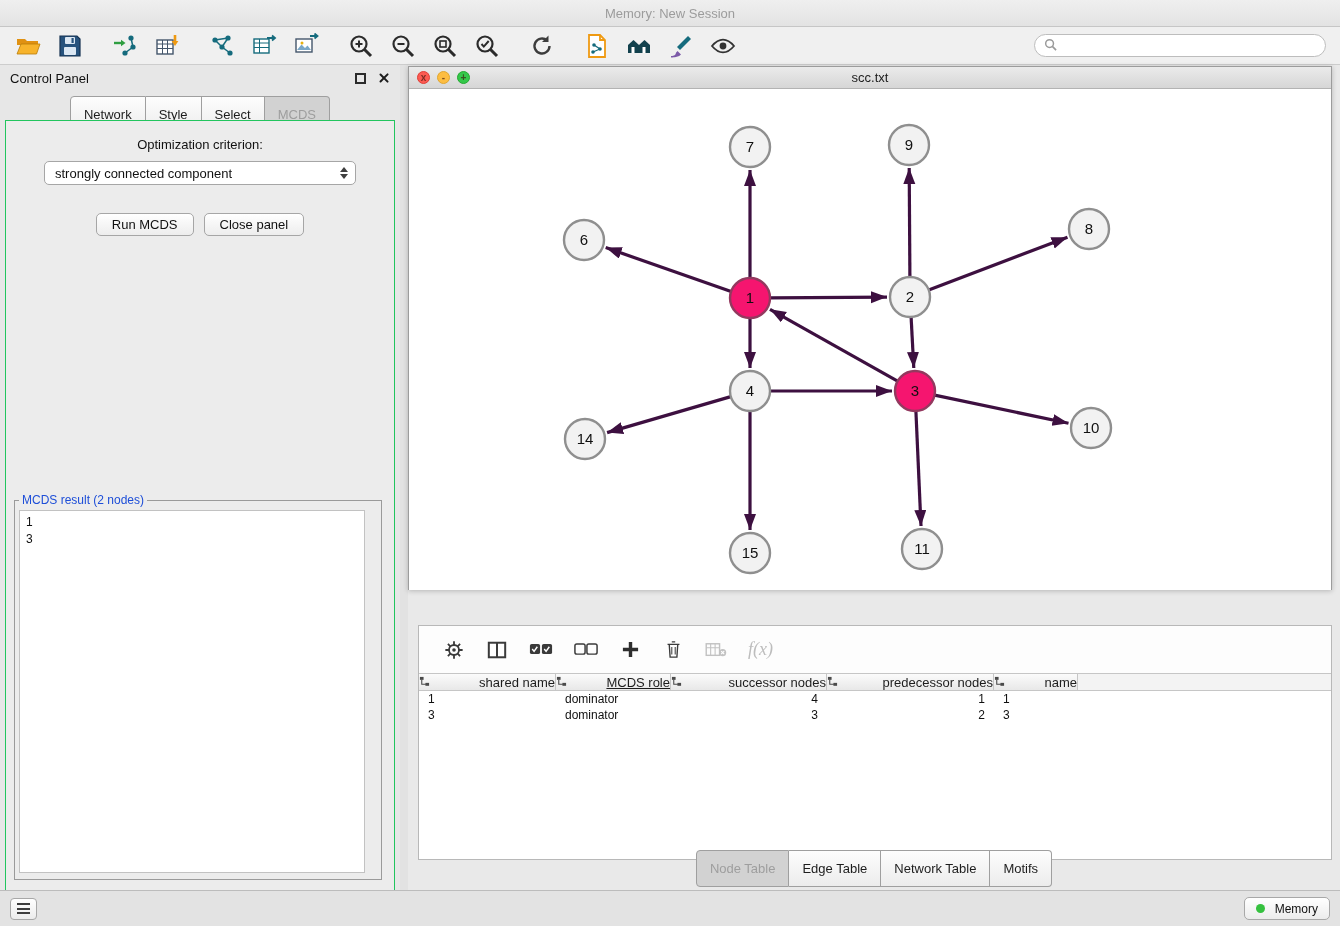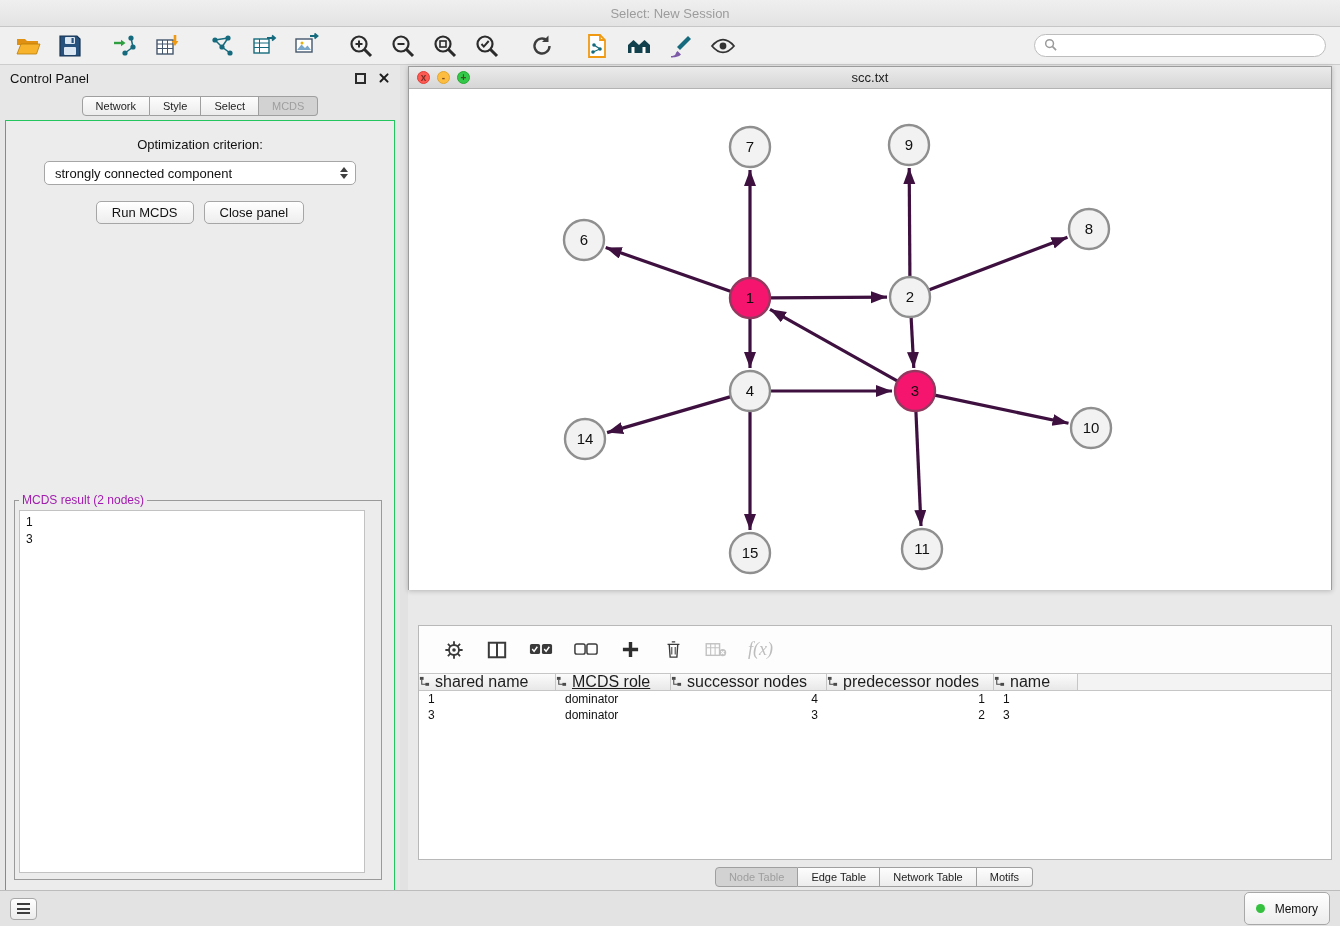--- a/index.html
+++ b/index.html
@@ -21,34 +21,34 @@
   
   .control-panel{position:absolute;left:0;top:65px;width:400px;bottom:28px;background:#e7e7e7}
   .panel-header{height:26px;display:flex;align-items:center;padding:0 10px;font-size:13px}
   .ph-spacer{flex:1}
   .float-icon{width:11px;height:11px;border:2px solid #2b2b2b;display:inline-block;margin-right:12px;cursor:pointer}
   .close-x{position:relative;width:12px;height:12px;display:inline-block;cursor:pointer}
   .close-x::before,.close-x::after{content:"";position:absolute;left:5px;top:0;width:2.2px;height:12px;background:#1c1c1c;border-radius:1px}
   .close-x::before{transform:rotate(45deg)}
   .close-x::after{transform:rotate(-45deg)}
   .seg-tabs{display:flex;justify-content:center;margin-top:5px}
-  .seg-tab{font-size:11px;padding:3px 13px;background:linear-gradient(#fdfdfd,#ececec);border:1px solid #9f9f9f;border-left:none;color:#1d1d1d;cursor:pointer;white-space:nowrap}
+  .seg-tab{font-size:13px;padding:10px 13px;background:linear-gradient(#fdfdfd,#ececec);border:1px solid #9f9f9f;border-left:none;color:#1d1d1d;cursor:pointer;white-space:nowrap}
   .seg-tab:first-child{border-left:1px solid #9f9f9f;border-radius:4px 0 0 4px}
   .seg-tab:last-child{border-radius:0 4px 4px 0}
   .seg-tab.active{background:#d2d2d2;color:#9e9e9e}
   .mcds-content{position:absolute;left:5px;right:5px;top:55px;bottom:5px;background:#ececec;border:1px solid #22c55e}
   .opt-label{margin-top:16px;text-align:center;font-size:13px}
   .combo{margin:9px auto 0;width:312px;height:24px;background:#fff;border:1px solid #a6a6a6;border-radius:5px;display:flex;align-items:center;padding:0 7px 0 10px;font-size:13px;cursor:pointer}
   .combo-arrows{margin-left:auto;display:flex;flex-direction:column;gap:2px}
   .combo-arrows .up{width:0;height:0;border-left:4px solid transparent;border-right:4px solid transparent;border-bottom:5px solid #3f3f3f}
   .combo-arrows .dn{width:0;height:0;border-left:4px solid transparent;border-right:4px solid transparent;border-top:5px solid #3f3f3f}
-  .btn-row{margin-top:16px;display:flex;justify-content:center;gap:10px}
+  .btn-row{margin-top:28px;display:flex;justify-content:center;gap:10px}
   .mac-btn{font-family:inherit;font-size:13px;padding:3px 15px;background:linear-gradient(#ffffff,#ededed);border:1px solid #a6a6a6;border-radius:5px;color:#111;cursor:pointer}
   .result-box{position:absolute;left:8px;right:12px;top:372px;bottom:12px;border:1px solid #9a9a9a;background:#ececec;padding:0}
-  .result-box legend{font-size:12px;margin-left:4px;padding:0 3px;color:#a21caf}
+  .result-box legend{font-size:12px;margin-left:4px;padding:0 3px;color:#1d4ed8}
   .result-list{position:absolute;left:4px;top:3px;right:16px;bottom:6px;background:#fff;border:1px solid #c2c2c2;font-size:12px;padding:3px 6px;line-height:17px;overflow:hidden}
 
   
   .splitter{position:absolute;left:400px;top:65px;width:8px;bottom:36px;background:#e2e2e2}
 
   
   .net-window{position:absolute;left:408px;top:66px;width:924px;height:524px;background:#fff;border:1px solid #9c9c9c;box-shadow:0 1px 5px rgba(0,0,0,.22)}
   .net-titlebar{height:22px;background:linear-gradient(#ebebeb,#d6d6d6);border-bottom:1px solid #b3b3b3;position:relative;display:flex;align-items:center;padding-left:8px;gap:7px}
   .tl{width:13px;height:13px;border-radius:50%;font-size:10px;line-height:11px;text-align:center;color:rgba(60,20,10,.65);cursor:pointer;font-weight:bold}
   .tl.red{background:#fc5a52;border:1px solid #e03e36}
@@ -61,39 +61,39 @@
   
   .table-panel{position:absolute;left:408px;top:598px;width:932px;height:292px}
   .tp-header{height:24px;display:flex;align-items:center;padding:0 10px;font-size:13px}
   .tp-box{position:absolute;left:10px;right:8px;top:27px;bottom:30px;background:#fff;border:1px solid #b8b8b8;overflow:hidden}
   .grid-toolbar{height:47px;display:flex;align-items:center;gap:21px;padding:0 24px;background:#fdfdfd}
   .ticon{display:inline-flex;align-items:center;justify-content:center;min-width:22px;height:22px;color:#3a3a3a;cursor:pointer}
   .ticon.disabled{color:#c3c3c3;cursor:default}
   .ticon svg{display:block}
   .fx{font-family:"Liberation Serif",serif;font-style:italic;font-size:18px;color:#bdbdbd}
   .grid-header{height:18px;display:flex;background:#f3f3f3;border-top:1px solid #c6c6c6;border-bottom:1px solid #c6c6c6}
-  .gh-cell{display:flex;align-items:center;justify-content:flex-start;gap:5px;font-size:16px;color:#1d1d1d;border-right:1px solid #c6c6c6;height:100%;background:linear-gradient(#fbfbfb,#e8e8e8);cursor:pointer;overflow:hidden;white-space:nowrap}
+  .gh-cell{display:flex;align-items:center;justify-content:space-between;gap:5px;font-size:13px;color:#1d1d1d;border-right:1px solid #c6c6c6;height:100%;background:linear-gradient(#fbfbfb,#e8e8e8);cursor:pointer;overflow:hidden;white-space:nowrap}
   .grid-rows{font-size:12px;color:#101010}
   .grid-row{height:16px;display:flex;cursor:default}
   .gr-cell{padding:0 9px;line-height:16px;overflow:hidden;white-space:nowrap}
   .gr-cell.right{text-align:right}
   .tp-tabs{position:absolute;left:0;right:0;bottom:3px;display:flex;justify-content:center}
 
   
   .statusbar{position:absolute;left:0;right:0;bottom:0;height:36px;background:#e3e3e3;border-top:1px solid #bcbcbc;display:flex;align-items:center;padding:0 10px}
   .panelctl-btn{width:27px;height:22px;background:linear-gradient(#ffffff,#ececec);border:1px solid #a8a8a8;border-radius:4px;display:flex;flex-direction:column;justify-content:center;align-items:center;gap:2.5px;cursor:pointer}
   .panelctl-btn i{display:block;width:13px;height:2px;background:#3d3d3d}
-  .memory-btn{margin-left:auto;height:33px;background:linear-gradient(#ffffff,#ececec);border:1px solid #a8a8a8;border-radius:5px;display:flex;align-items:center;gap:10px;padding:0 11px;font-size:12px;color:#111;cursor:pointer;font-family:inherit}
+  .memory-btn{margin-left:auto;height:23px;background:linear-gradient(#ffffff,#ececec);border:1px solid #a8a8a8;border-radius:5px;display:flex;align-items:center;gap:10px;padding:0 11px;font-size:12px;color:#111;cursor:pointer;font-family:inherit}
   .memory-btn .dot{width:9px;height:9px;border-radius:50%;background:#35c13f;display:inline-block}
 </style>
 </head>
 <body>
 
 <div class="titlebar">
-  <span>Select: New Session</span>
+  <span>Memory: New Session</span>
 </div>
 
 <div class="toolbar">
   <div class="tb-groups">
       <div class="tb-group">
         <span class="tb-icon">
           <svg viewBox="0 0 26 26">
             <path d="M2 6h8l2 2h11v4H2z" fill="#e09112"></path>
             <path d="M6 11h19l-3.5 10H2l4-10z" fill="#f7b32b" stroke="#b97c08" stroke-width="0.8"></path>
           </svg>

